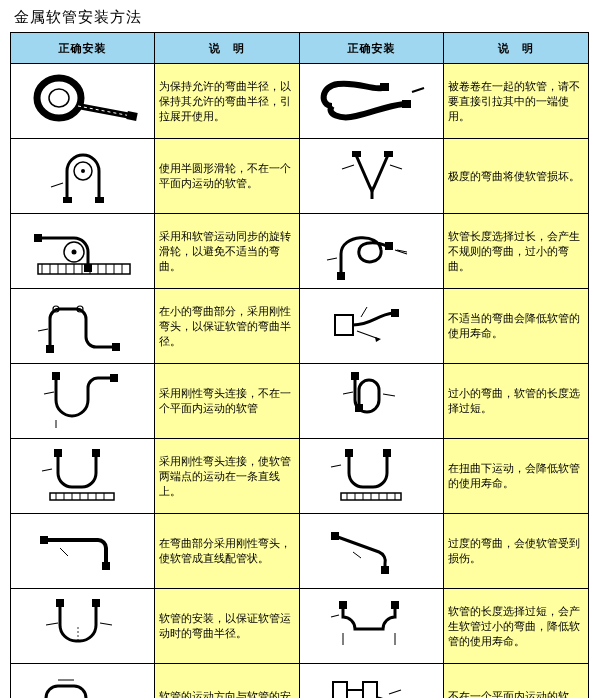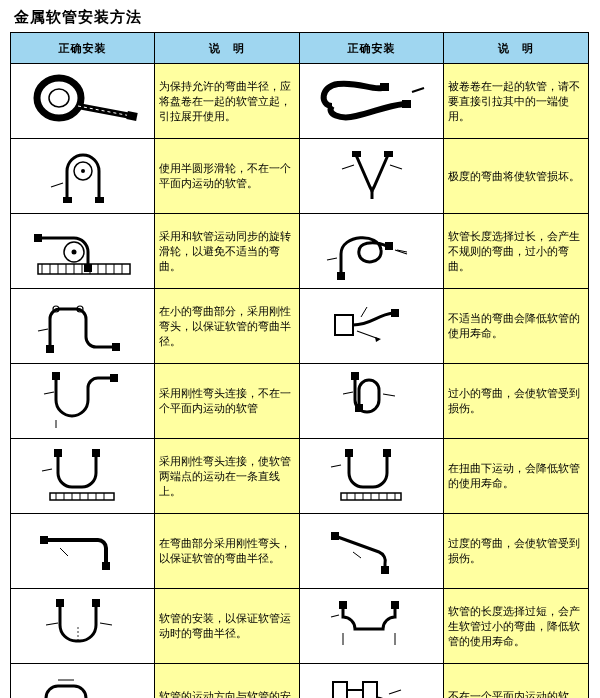--- a/index.html
+++ b/index.html
@@ -16,21 +16,21 @@
   }
   .page {
     width: 600px;
     height: 698px;
     position: relative;
     box-sizing: border-box;
     padding: 6px 10px 4px 10px;
   }
   .page-title {
     font-size: 15px;
-    font-weight: bold;
+    font-weight: normal;
     letter-spacing: 1px;
     margin: 2px 0 6px 4px;
     line-height: 18px;
   }
   table.hose-table {
     border-collapse: collapse;
     width: 578px;
     table-layout: fixed;
     border: 1px solid #000;
   }
@@ -101,21 +101,21 @@
         <td class="img-cell">
           <svg class="fig" width="120" height="58" viewBox="0 0 120 58">
             <ellipse cx="36" cy="26" rx="22" ry="20" fill="none" stroke="#000" stroke-width="7"></ellipse>
             <ellipse cx="36" cy="26" rx="10" ry="9" fill="#fff" stroke="#000" stroke-width="1.5"></ellipse>
             <path d="M55 34 L108 44" stroke="#000" stroke-width="6" fill="none"></path>
             <path d="M55 34 L108 44" stroke="#fff" stroke-width="1" fill="none" stroke-dasharray="3 3"></path>
             <rect x="104" y="40" width="10" height="8" fill="#000" transform="rotate(11 109 44)"></rect>
           </svg>
           <span class="sr-only">coiled-hose-standing-upright</span>
         </td>
-        <td class="txt-cell">为保持允许的弯曲半径，应将盘卷在一起的软管立起，引拉展开使用。</td>
+        <td class="txt-cell">为保持允许的弯曲半径，以保持其允许的弯曲半径，引拉展开使用。</td>
         <td class="img-cell">
           <svg class="fig" width="120" height="58" viewBox="0 0 120 58">
             <path d="M20 34 C8 34 8 14 26 12 C48 10 58 18 70 16" fill="none" stroke="#000" stroke-width="6"></path>
             <path d="M20 34 C14 42 28 48 44 44 C62 40 74 34 92 32" fill="none" stroke="#000" stroke-width="6"></path>
             <rect x="68" y="11" width="9" height="8" fill="#000"></rect>
             <rect x="90" y="28" width="9" height="8" fill="#000"></rect>
             <path d="M100 20 L112 16" stroke="#000" stroke-width="2"></path>
           </svg>
           <span class="sr-only">coiled-hose-pulled-from-middle</span>
         </td>
@@ -216,21 +216,21 @@
         <td class="txt-cell">采用刚性弯头连接，不在一个平面内运动的软管</td>
         <td class="img-cell">
           <svg class="fig" width="125" height="62" viewBox="0 0 125 62">
             <path d="M46 6 L46 30 A12 12 0 0 0 70 30 L70 20 A10 10 0 0 0 50 20 L50 34" fill="none" stroke="#000" stroke-width="3"></path>
             <rect x="42" y="2" width="8" height="8" fill="#000"></rect>
             <rect x="46" y="34" width="8" height="8" fill="#000"></rect>
             <path d="M34 24 L44 22 M86 26 L74 24" stroke="#000" stroke-width="1.2"></path>
           </svg>
           <span class="sr-only">too-small-bend-radius-loop</span>
         </td>
-        <td class="txt-cell">过小的弯曲，会使软管受到损伤。</td>
+        <td class="txt-cell">过小的弯曲，软管的长度选择过短。</td>
       </tr>
 
       <tr>
         <td class="img-cell">
           <svg class="fig" width="125" height="58" viewBox="0 0 125 58">
             <path d="M38 6 L38 26 A14 14 0 0 0 52 40 L62 40 A14 14 0 0 0 76 26 L76 6" fill="none" stroke="#000" stroke-width="3"></path>
             <rect x="34" y="2" width="8" height="8" fill="#000"></rect>
             <rect x="72" y="2" width="8" height="8" fill="#000"></rect>
             <rect x="30" y="46" width="64" height="7" fill="none" stroke="#000" stroke-width="1.5"></rect>
             <path d="M36 46 L36 53 M44 46 L44 53 M52 46 L52 53 M60 46 L60 53 M68 46 L68 53 M76 46 L76 53 M84 46 L84 53" stroke="#000" stroke-width="1"></path>
@@ -256,21 +256,21 @@
       <tr>
         <td class="img-cell">
           <svg class="fig" width="125" height="50" viewBox="0 0 125 50">
             <path d="M24 14 L78 14 A8 8 0 0 1 86 22 L86 38" fill="none" stroke="#000" stroke-width="4"></path>
             <rect x="20" y="10" width="8" height="8" fill="#000"></rect>
             <rect x="82" y="36" width="8" height="8" fill="#000"></rect>
             <path d="M40 22 L48 30" stroke="#000" stroke-width="1"></path>
           </svg>
           <span class="sr-only">rigid-elbow-straight-pipe-layout</span>
         </td>
-        <td class="txt-cell">在弯曲部分采用刚性弯头，以保证软管的弯曲半径。</td>
+        <td class="txt-cell">在弯曲部分采用刚性弯头，使软管成直线配管状。</td>
         <td class="img-cell">
           <svg class="fig" width="125" height="50" viewBox="0 0 125 50">
             <path d="M26 10 L70 26 A10 10 0 0 1 76 38 L76 42" fill="none" stroke="#000" stroke-width="3"></path>
             <rect x="22" y="6" width="8" height="8" fill="#000"></rect>
             <rect x="72" y="40" width="8" height="8" fill="#000"></rect>
             <path d="M44 26 L52 32" stroke="#000" stroke-width="1"></path>
           </svg>
           <span class="sr-only">excessive-bend-at-elbow</span>
         </td>
         <td class="txt-cell">过度的弯曲，会使软管受到损伤。</td>

